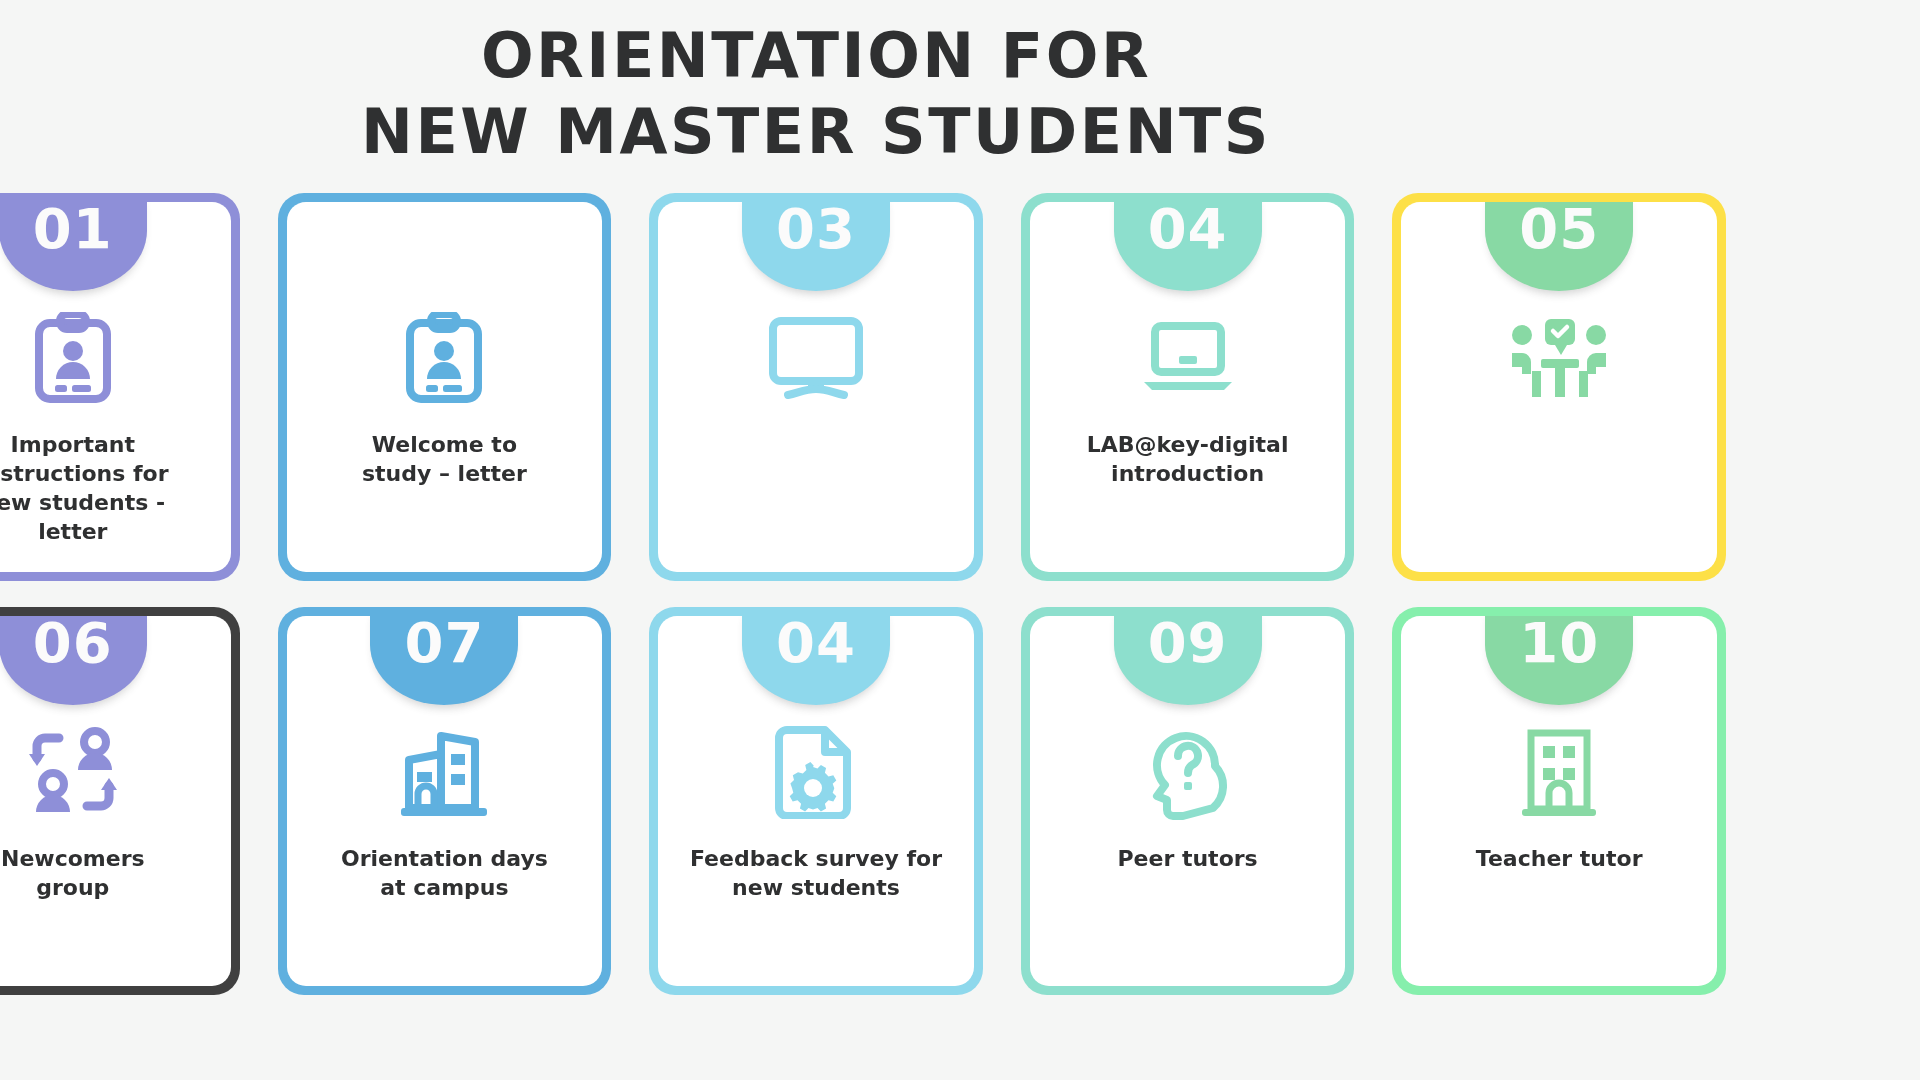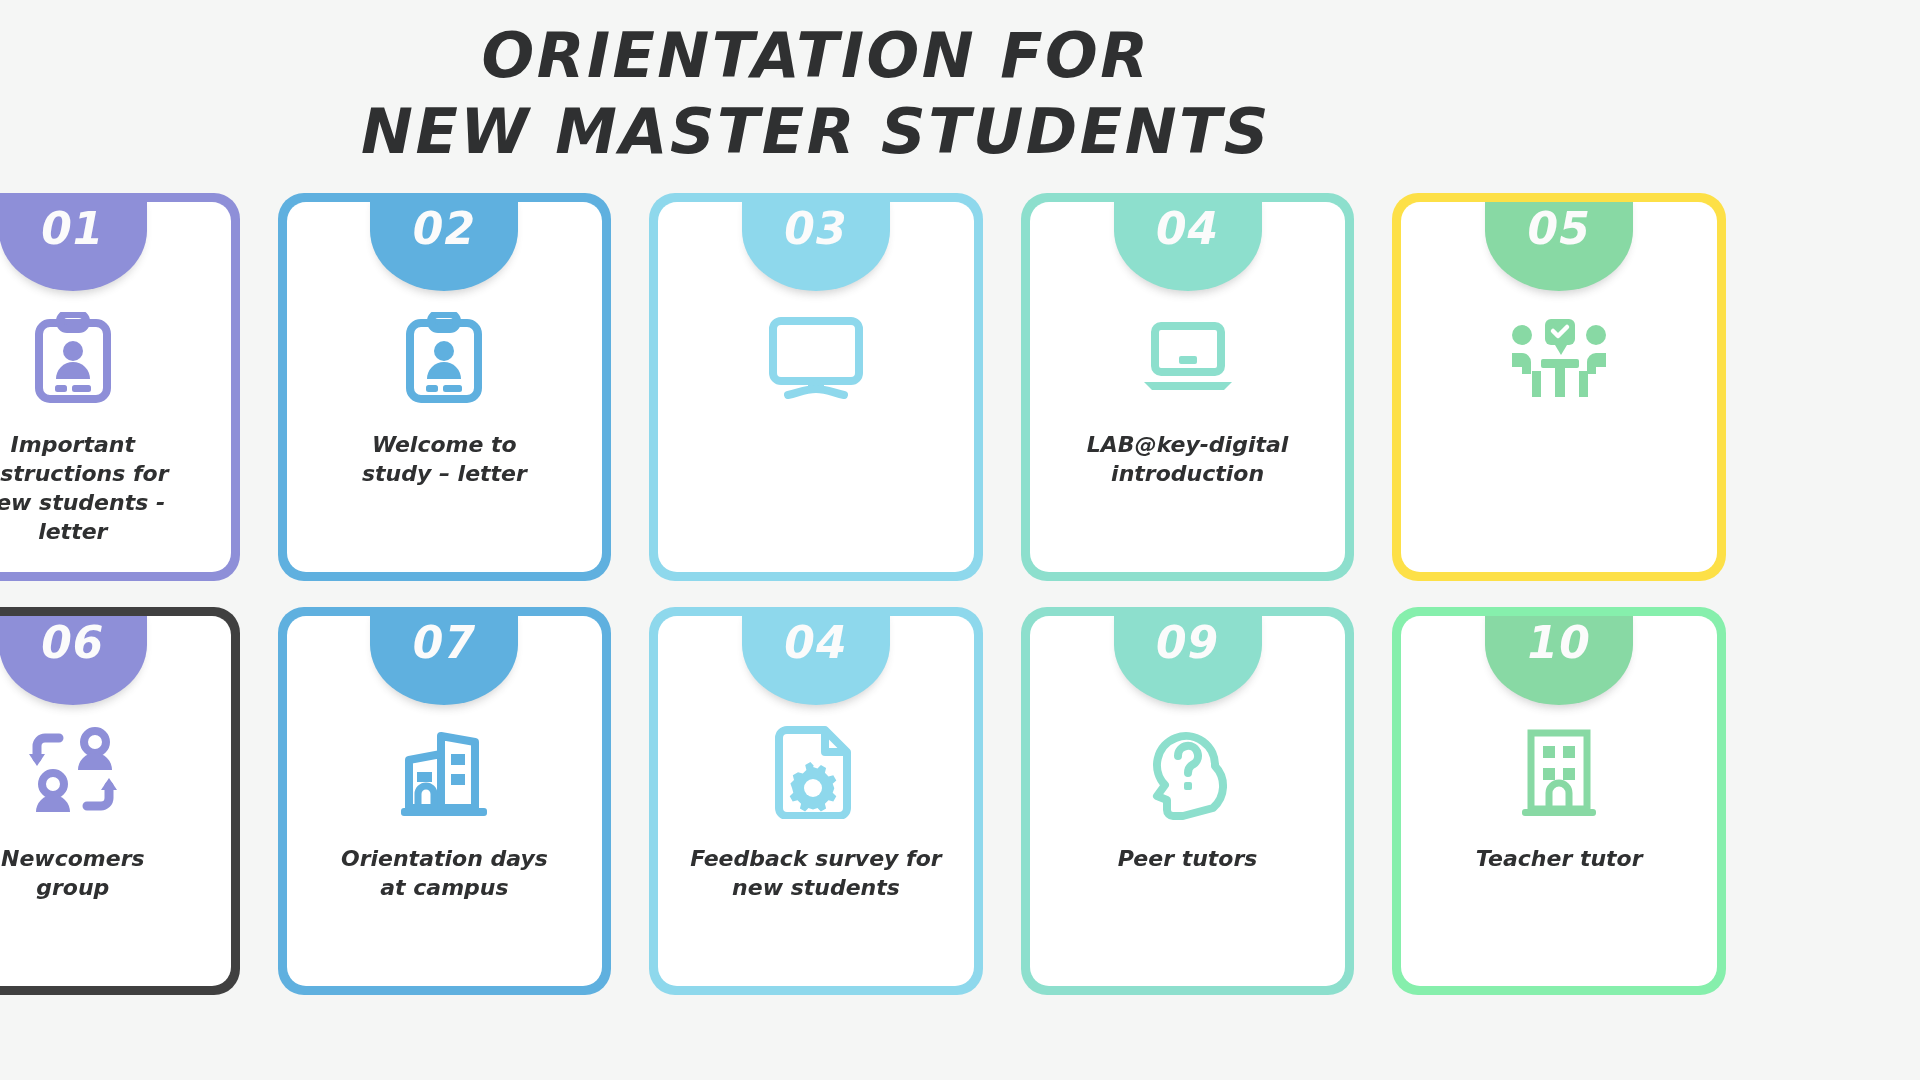--- a/index.html
+++ b/index.html
@@ -13,21 +13,20 @@
   }
 
   #page {
     position: relative;
     width: 1632px;
     height: 1080px;
     background: #f5f6f5;
     display: flex;
     flex-direction: column;
     align-items: center;
-    font-style: italic;
   }
 
   
   .title-block {
     margin-top: 18px;
     text-align: center;
     width: 100%;
   }
   .title-line {
     font-family: "DejaVu Sans", sans-serif;
@@ -82,25 +81,25 @@
     border-bottom-right-radius: 120px 98px;
     display: flex;
     align-items: flex-start;
     justify-content: center;
     z-index: 3;
     box-shadow: 0 7px 9px -4px rgba(60,60,60,0.22);
   }
   .num-tab span {
     font-family: "DejaVu Sans", sans-serif;
     font-weight: 700;
-    font-size: 44px;
+    font-size: 56px;
     line-height: 1;
     letter-spacing: 1px;
     color: #fbfbfb;
-    margin-top: 14px;
+    margin-top: 8px;
   }
 
   
   .icon-wrap {
     margin-top: 108px;
     height: 96px;
     display: flex;
     align-items: center;
     justify-content: center;
     z-index: 1;
@@ -179,23 +178,20 @@
         <div class="card-title">Important
 instructions for
 new students -
 letter</div>
 
       </div>
     </div>
       </div>
       <div class="card" style="background: rgb(95, 176, 223);">
     <div class="card-inner">
-      <div class="num-tab" style="background:#5fb0df">
-        <span>02</span>
-      </div>
       <div class="icon-wrap">
             <svg width="78" height="92" viewBox="0 0 78 92">
         <rect x="5" y="11" width="68" height="76" rx="11" fill="none" stroke="#5fb0df" stroke-width="8"></rect>
         <rect x="26" y="2" width="26" height="15" rx="7" fill="none" stroke="#5fb0df" stroke-width="8"></rect>
         <circle cx="39" cy="39" r="10" fill="#5fb0df"></circle>
         <path d="M22 67a17 17 0 0 1 34 0z" fill="#5fb0df"></path>
         <rect x="21" y="73" width="12" height="7" rx="2.5" fill="#5fb0df"></rect>
         <rect x="38" y="73" width="19" height="7" rx="2.5" fill="#5fb0df"></rect>
       </svg>
           </div>

